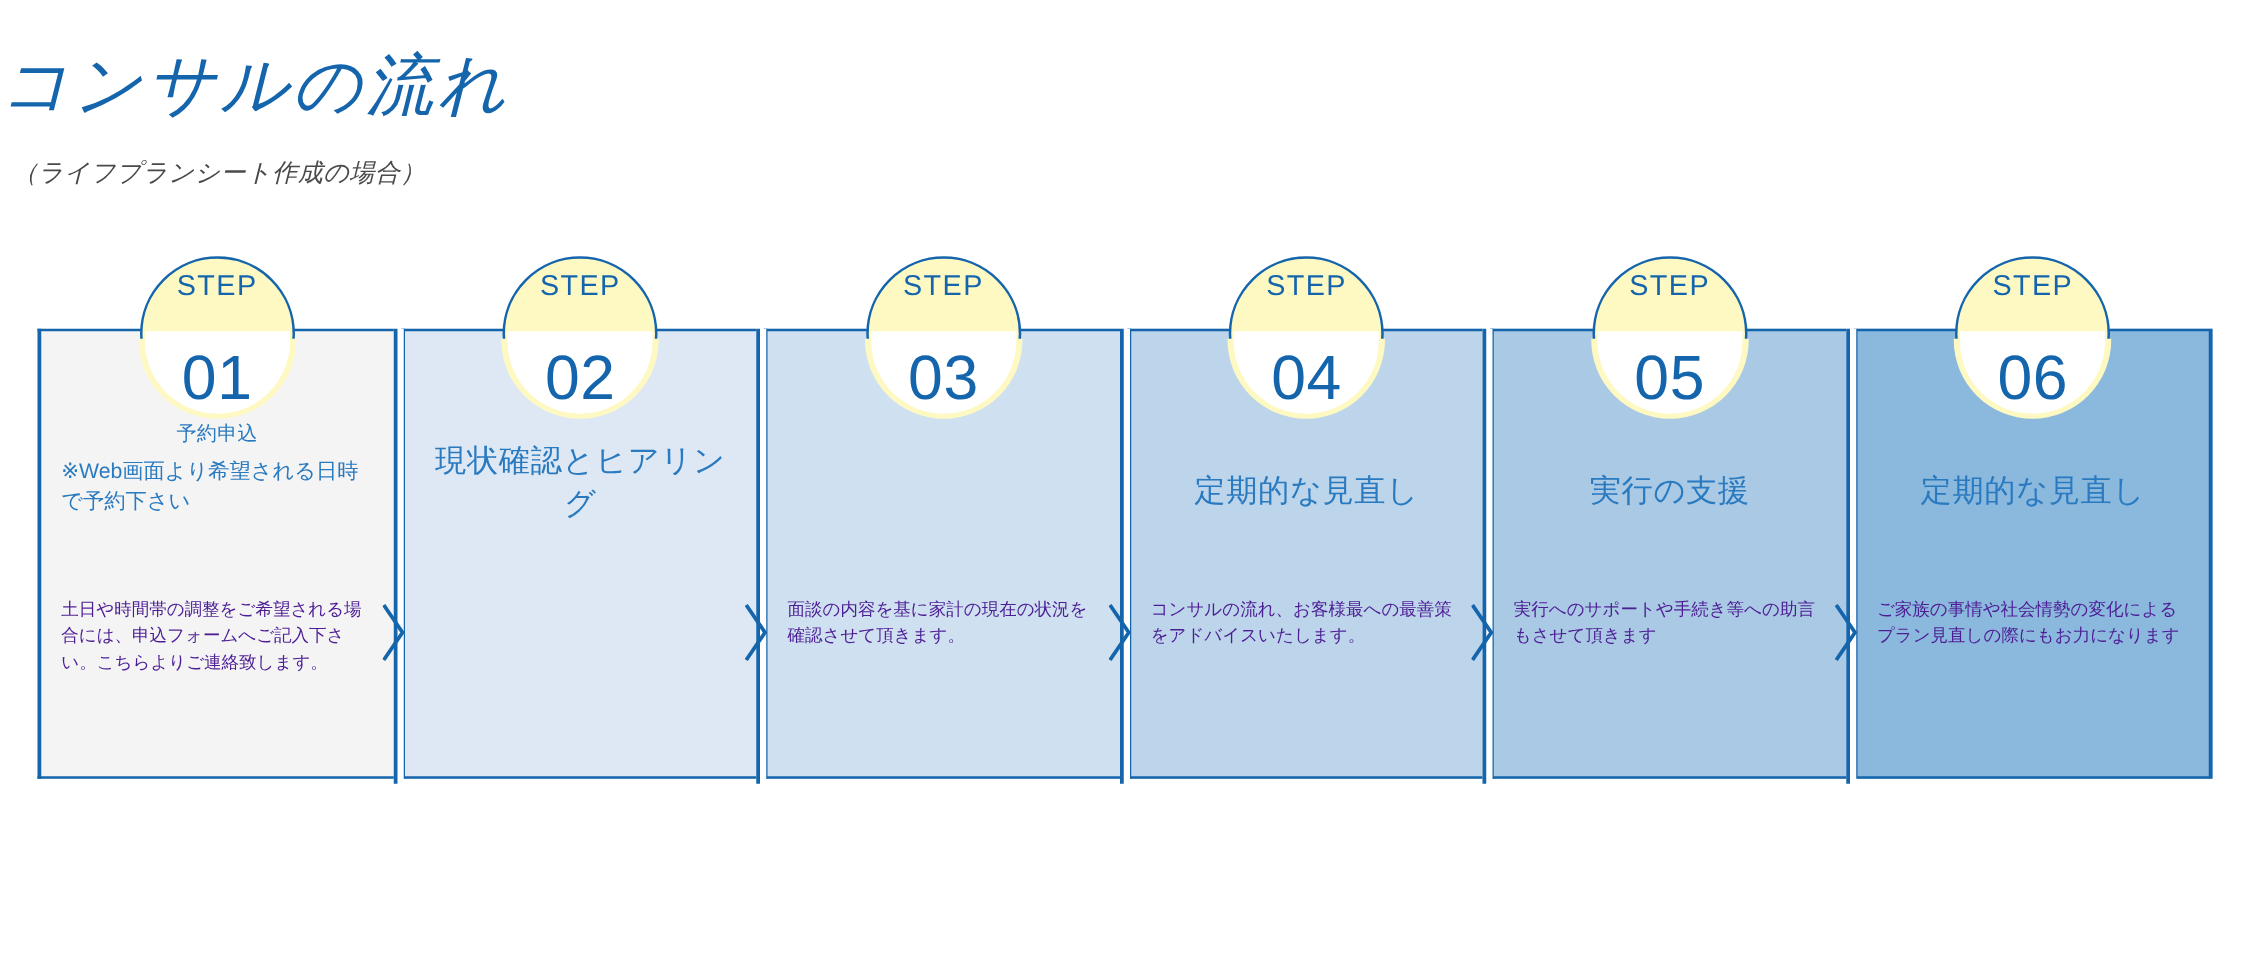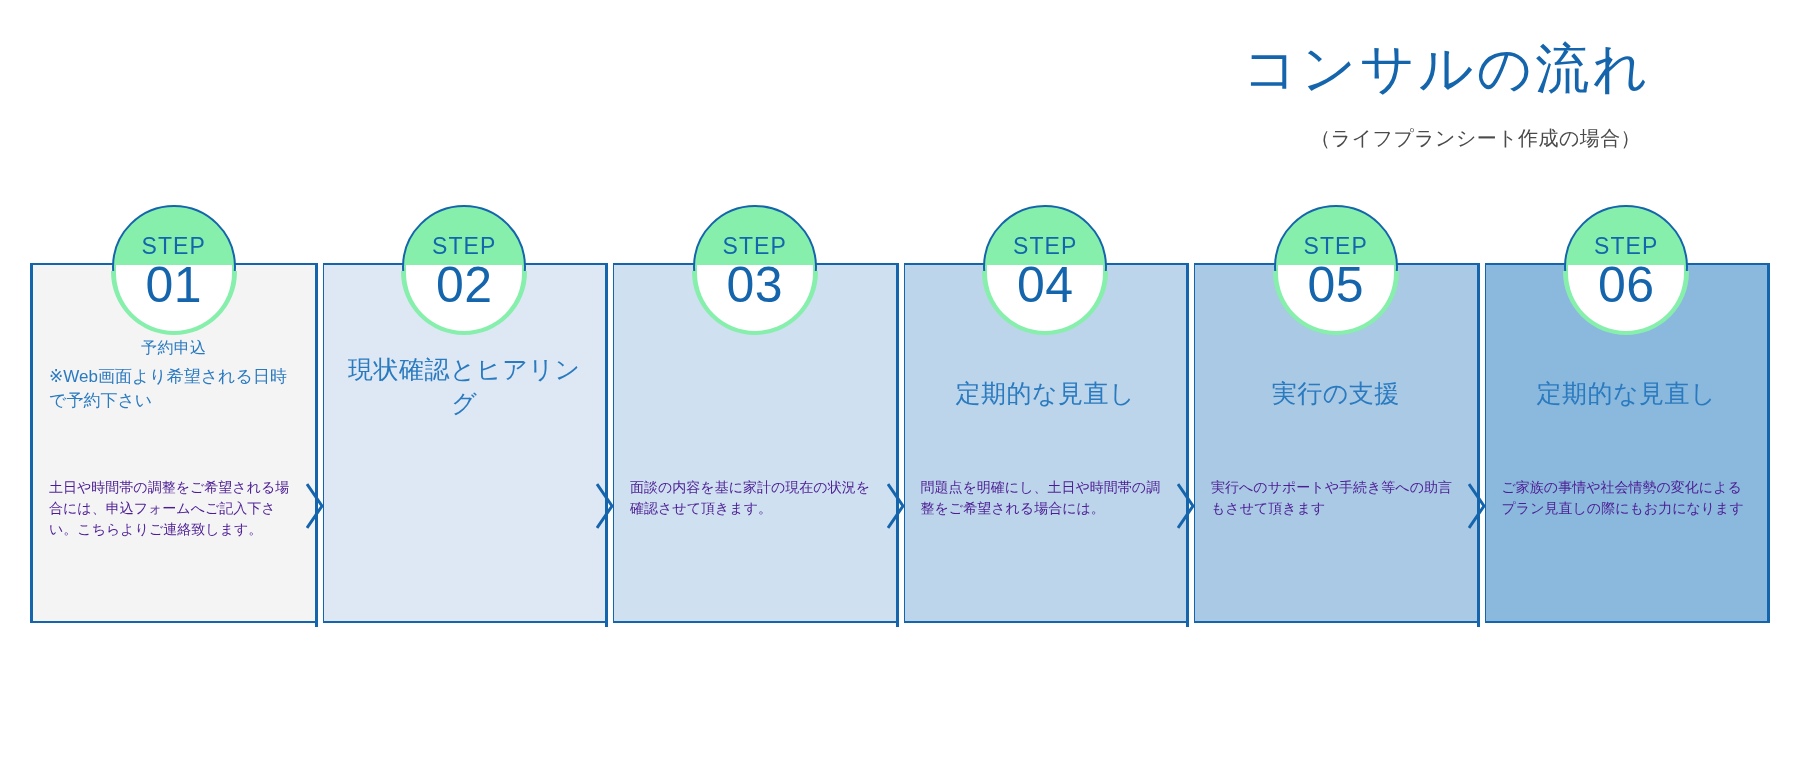--- a/index.html
+++ b/index.html
@@ -9,21 +9,22 @@
     background:#ffffff;
     font-family:"Liberation Sans","DejaVu Sans",sans-serif;
     overflow:hidden;
     position:relative;
   }
   .page{position:relative;width:1800px;height:768px;}
 
   
   .header{
     position:absolute;left:0;top:0;width:1651px;
-    text-align:right;
+    text-align:left;
+    font-style:italic;
   }
   .page-title{
     margin:0;padding:0;
     font-size:54px;
     font-weight:400;
     color:#1565ad;
     letter-spacing:.06em;
     line-height:1.2;
     padding-top:36px;
   }
@@ -100,27 +101,27 @@
   .c6{background:#8bb8dd;}
 
   
   .badge{
     position:absolute;
     left:50%;
     top:-60px;
     transform:translateX(-50%);
     width:124px;height:124px;
     border-radius:50%;
-    background:#86efac;
+    background:#fef9c3;
     border:2px solid #1565ad;
     z-index:6;
     display:flex;
     flex-direction:column;
     align-items:center;
-    justify-content:center;
+    justify-content:space-between;
     box-sizing:border-box;
     padding-top:10px;
   }
   
   .badge::after{
     content:"";
     position:absolute;
     left:-3px;
     top:64px;
     width:126px;
@@ -270,21 +271,21 @@
       <svg class="chevron" viewBox="0 0 18 46" preserveAspectRatio="none">
         <polyline points="1,1 16,23 1,45" fill="none" stroke="#1565ad" stroke-width="3"></polyline>
       </svg>
       <div class="badge">
         <div class="badge-inner-fill"></div>
         <div class="badge-text">STEP</div>
         <div class="badge-num">04</div>
       </div>
       <div class="card-body">
         <div class="step-title">定期的な見直し</div>
-        <div class="step-desc">問題点を明確にし、土日や時間帯の調整をご希望される場合には。</div>
+        <div class="step-desc">コンサルの流れ、お客様最への最善策をアドバイスいたします。</div>
       </div>
     </div>
 
     <div class="step s5 c5">
       <div class="gapline"></div>
       <div class="rightedge"></div>
       <svg class="chevron" viewBox="0 0 18 46" preserveAspectRatio="none">
         <polyline points="1,1 16,23 1,45" fill="none" stroke="#1565ad" stroke-width="3"></polyline>
       </svg>
       <div class="badge">

